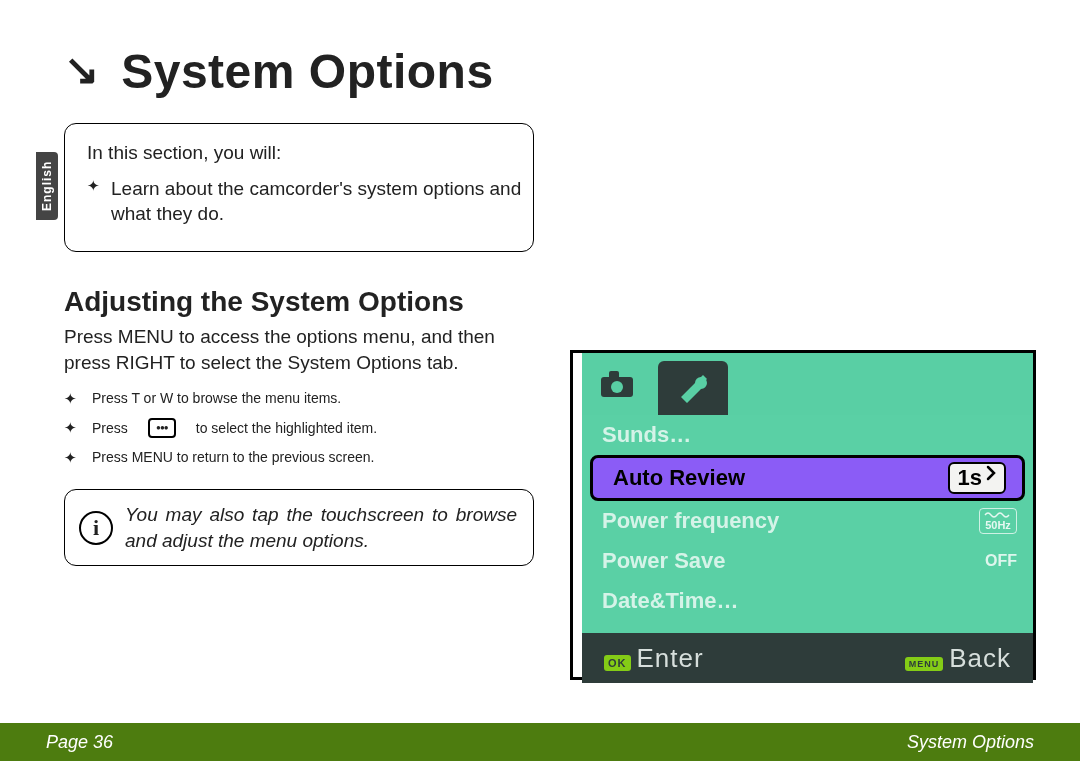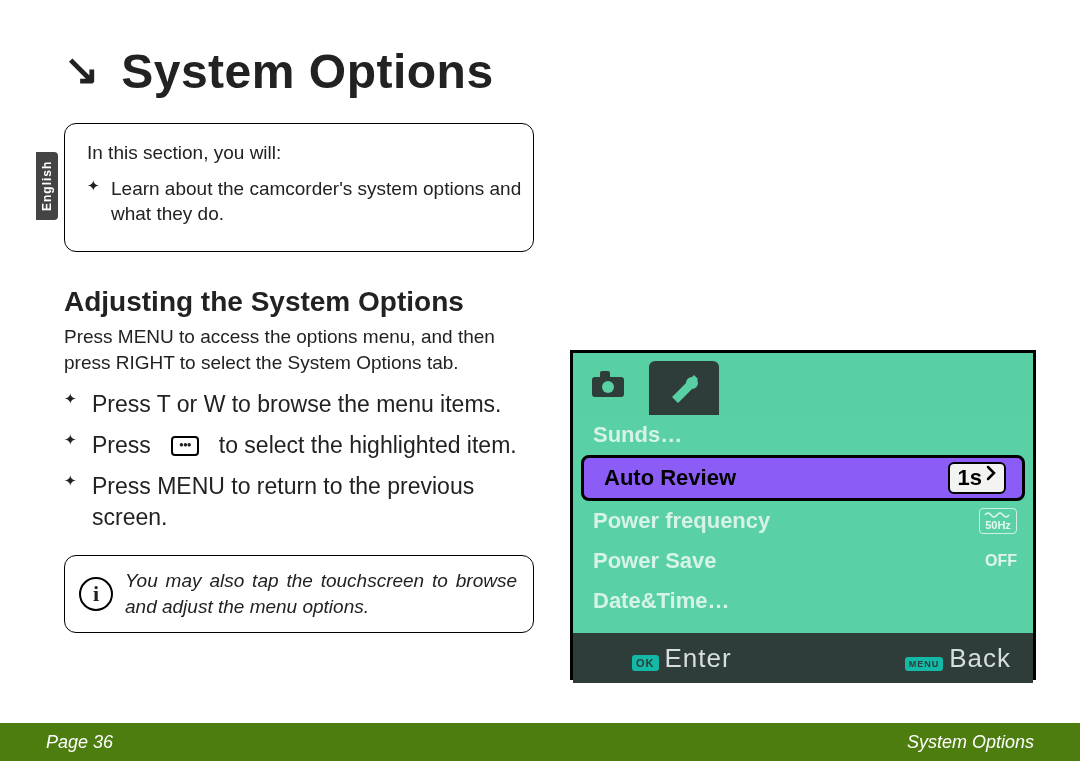--- a/index.html
+++ b/index.html
@@ -49,21 +49,21 @@
   .diamond-list li { position: relative; margin: 6px 0; }
   .diamond-list li::before {
     content: "✦";
     position: absolute; left: -24px; top: 0;
     font-size: 15px; color: #222;
   }
   .subheading {
     font-size: 28px; font-weight: 700; margin-bottom: 6px;
   }
   .body-text { font-size: 19px; line-height: 1.35; width: 470px; }
-  .steps { margin-top: 14px; width: 470px; font-size: 23px; line-height: 1.35; }
+  .steps { margin-top: 14px; width: 470px; font-size: 14px; line-height: 1.35; }
   .steps li { position: relative; padding-left: 28px; margin: 10px 0; list-style:none;}
   .steps li::before {
     content: "✦"; position: absolute; left: 0; top: 0; font-size: 15px; color:#222;
   }
   .step2-inner { display: inline-flex; align-items: center; gap: 20px; }
   .rec-icon {
     display: inline-flex; align-items: center; justify-content: center;
     width: 28px; height: 20px; border: 2px solid #000; border-radius: 4px;
     font-size: 10px; font-weight: bold; position: relative; background:#fff;
   }
@@ -87,20 +87,21 @@
     width: 34px; height: 34px; border: 2.5px solid #000; border-radius: 50%;
     display: flex; align-items: center; justify-content: center;
     font-weight: bold; font-size: 22px; font-style: normal; font-family: Georgia, serif;
   }
   
   .device {
     position: absolute;
     left: 570px; top: 350px;
     width: 466px; height: 330px;
     border: 3px solid #000;
+    padding-left: 9px;
   }
   .dev-header {
     height: 62px; background: #59cfa4;
     display: flex; align-items: stretch;
   }
   .dev-tab {
     width: 70px; display: flex; align-items: center; justify-content: center;
     border-right: 0;
   }
   .dev-tab.active {
@@ -134,22 +135,22 @@
     text-align: center; line-height: 1.0;
     border: 1.5px solid rgba(255,255,255,0.7); border-radius: 4px; padding: 2px 4px;
   }
   .dev-footer {
     height: 50px; background: #2e3c3a; color: #d7dfdc;
     display: flex; align-items: center; justify-content: space-between;
     padding: 0 22px; font-size: 26px; font-weight: 500; letter-spacing: 1px;
   }
   .kbd {
     display: inline-flex; align-items: center; justify-content: center;
-    background: #14b8a6; color: #2e3c3a; font-size: 11px; font-weight: 700;
-    border-radius: 3px; padding: 2px 4px; margin-right: 6px; min-width: 22px; margin-left: 37px;
+    background: #84cc16; color: #2e3c3a; font-size: 11px; font-weight: 700;
+    border-radius: 3px; padding: 2px 4px; margin-right: 6px; min-width: 22px;
   }
   .footer-bar {
     position: absolute; left: 0; right: 0; bottom: 0;
     height: 38px; background: #4d7c0f; color: #fff;
     display: flex; align-items: center; justify-content: space-between;
     padding: 0 46px; font-style: italic; font-size: 18px;
   }
 </style>
 </head>
 <body>

